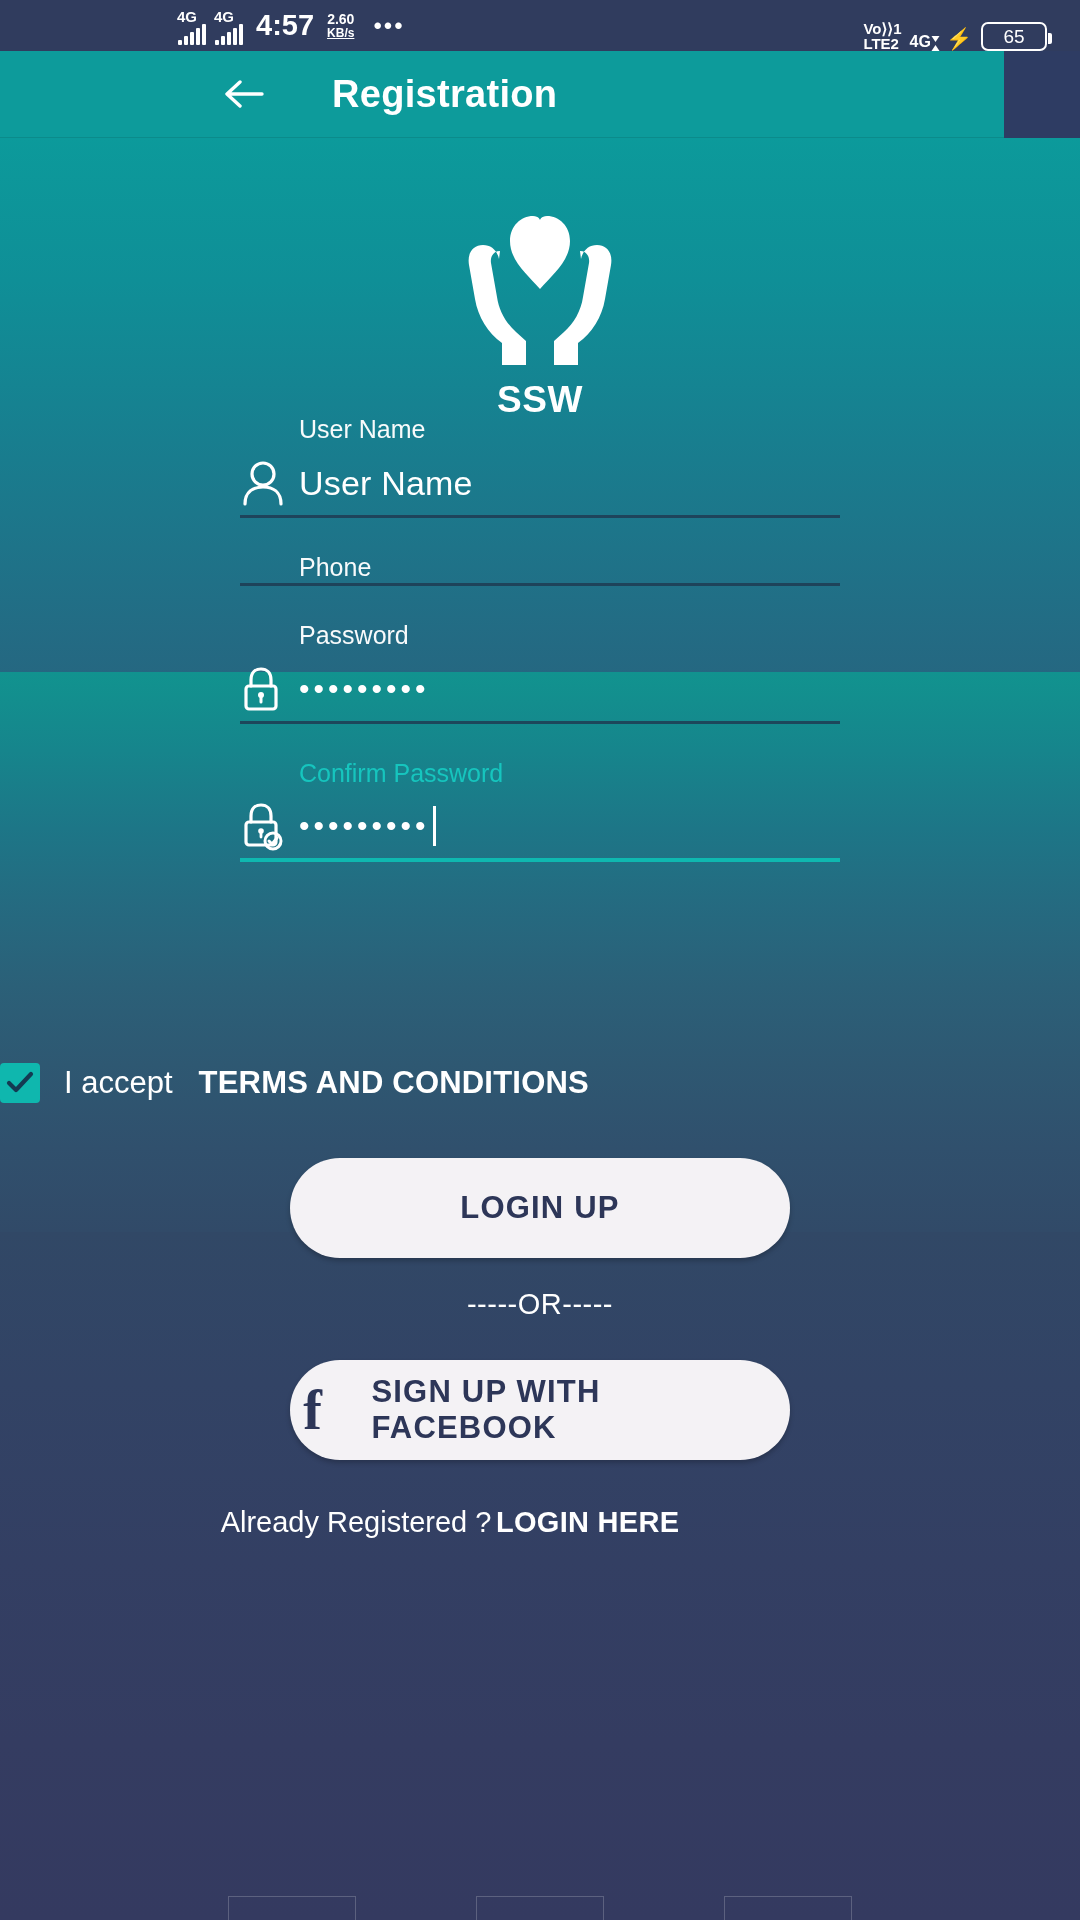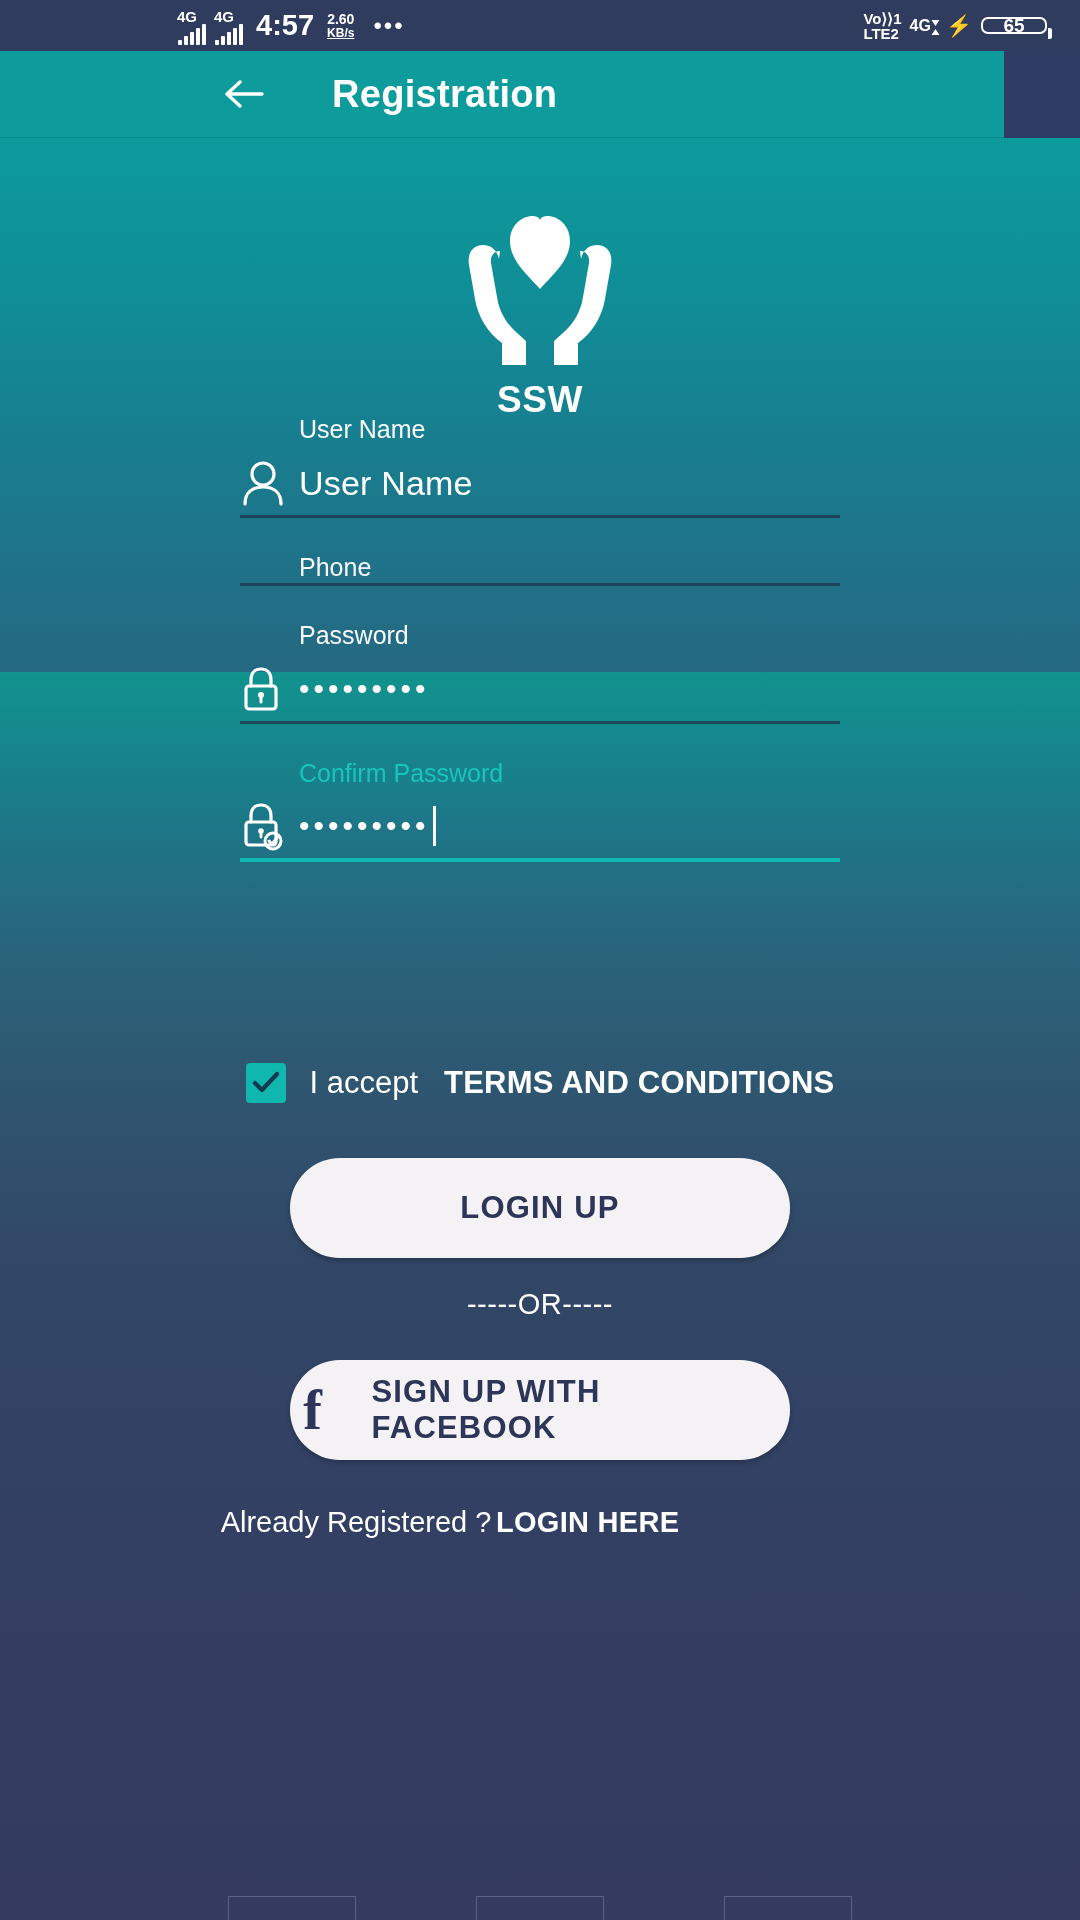--- a/index.html
+++ b/index.html
@@ -34,32 +34,32 @@
   .sig .bars i:nth-child(3){height:13px;}
   .sig .bars i:nth-child(4){height:17px;}
   .sig .bars i:nth-child(5){height:21px;}
   .sb-time { font-size:29px; font-weight:bold; letter-spacing:0px; margin-left:4px;}
   .sb-speed { font-size:14px; font-weight:bold; line-height:1.05; margin-left:4px;text-align:right;}
   .sb-speed .u { font-size:12px;text-decoration:underline; }
   .sb-dots { font-size:24px; letter-spacing:2px; margin-left:10px; color:#fff; line-height:0.5;}
 
   .sb-right {
     position:absolute; right:33px; top:0; height:51px;
-    display:flex; align-items:center; gap:8px;
+    display:flex; align-items:flex-end; gap:8px;
   }
   .volte { font-size:15px; font-weight:bold; line-height:1.0; text-align:left;}
   .net4g { position:relative; font-size:16px; font-weight:bold; padding-right:8px;}
   .net4g .arrows{
     position:absolute; right:-1px; top:1px; width:9px; height:19px;
   }
   .bolt { font-size:21px; }
   .batt {
-    width:66px; height:17px; border:2.5px solid #fff; border-radius:7px;
-    display:flex; align-items:center; justify-content:center;
-    font-size:19px; font-weight:bold; position:relative;
+    width:66px; height:29px; border:2.5px solid #fff; border-radius:7px;
+    display:flex; align-items:center; justify-content:center;
+    font-size:19px; font-weight:normal; position:relative;
   }
   .batt:after{
     content:""; position:absolute; right:-7px; top:9px;
     width:4px; height:11px; background:#fff; border-radius:0 2px 2px 0;
   }
 
   
   .appbar {
     position:absolute; top:51px; left:0; width:1004px; height:87px;
     background:#0d9b9b;
@@ -152,21 +152,21 @@
   .field.focused .field-label { color:#16c8c0; }
   .field.focused .underline { background:#0fb8b0; height:4px; opacity:1; }
   .caret {
     display:inline-block; width:3px; height:40px; background:#ffffff;
     margin-left:3px;
   }
 
   
   .terms {
     position:absolute; top:925px; left:0; width:1080px;
-    display:flex; align-items:center; justify-content:center;
+    display:flex; align-items:center; justify-content:flex-start;
   }
   .checkbox {
     width:40px; height:40px; border-radius:4px;
     background:#0fb7ae;
     display:flex; align-items:center; justify-content:center;
     margin-right:24px;
   }
   .terms-accept { color:#ffffff; font-size:31px; margin-right:26px; }
   .terms-link { color:#ffffff; font-size:31px; font-weight:bold; letter-spacing:0.2px;}
 

